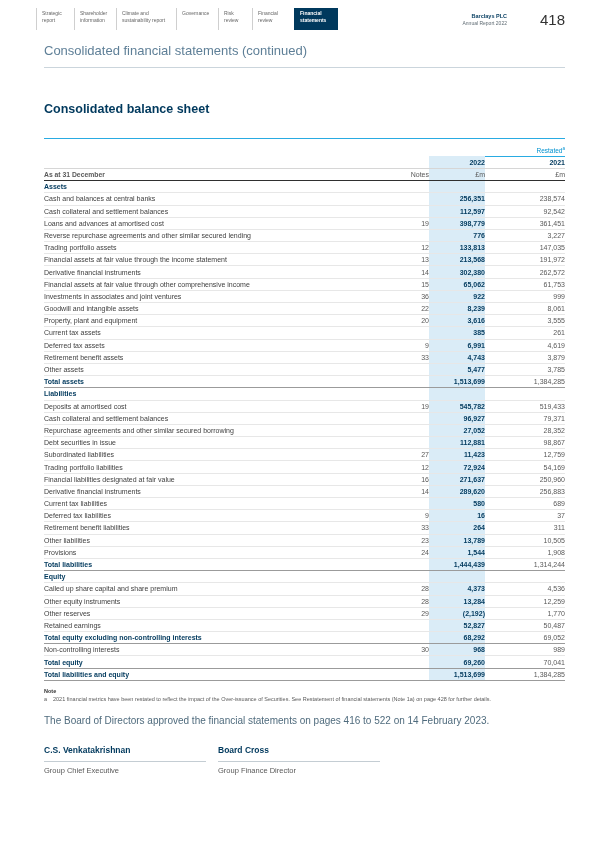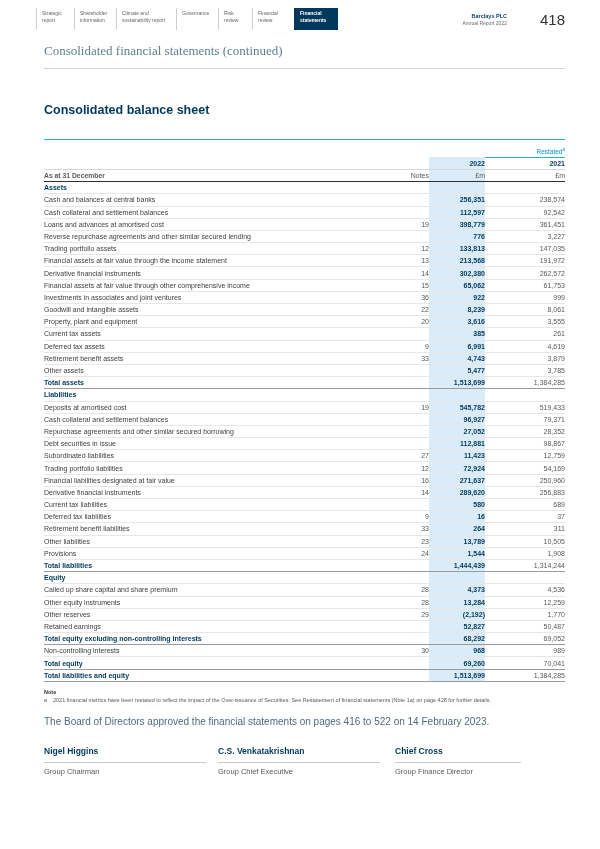--- a/index.html
+++ b/index.html
@@ -34,21 +34,20 @@
   .brand-line1 { font-size: 5.5px; font-weight: bold; color: #00395D; }
   .brand-line2 { font-size: 5px; color: #5f6b73; margin-top: 1px; }
   .page-num { font-size: 15px; color: #333; margin-left: 9px; }
 
   
   .section-title {
     margin: 13px 35px 0 44px;
     font-size: 13px; font-weight: 400; color: #5E7F97;
     padding-bottom: 9px;
     border-bottom: 1px solid #CBD5DC;
-    font-family: Liberation Serif, serif;
   }
   .sheet-title {
     margin: 34px 35px 0 44px;
     font-size: 12.5px; font-weight: bold; color: #00395D;
     padding-bottom: 22px;
     border-bottom: 1.5px solid #29ABE2;
   }
 
   
   .bs-table {
@@ -400,27 +399,22 @@
 <div class="note-heading">Note</div>
 <div class="note-line">
   <span class="note-marker">a</span>
   <span class="note-text">2021 financial metrics have been restated to reflect the impact of the Over-issuance of Securities. See Restatement of financial statements (Note 1a) on page 428 for further details.</span>
 </div>
 
 <div class="approval">The Board of Directors approved the financial statements on pages 416 to 522 on 14 February 2023.</div>
 
 <div class="signatures">
   <div class="sig">
-    <div class="sig-name">Nigel Higgins</div>
-    <div class="sig-rule"></div>
-    <div class="sig-title">Group Chairman</div>
-  </div>
-  <div class="sig">
     <div class="sig-name">C.S. Venkatakrishnan</div>
     <div class="sig-rule"></div>
     <div class="sig-title">Group Chief Executive</div>
   </div>
   <div class="sig">
-    <div class="sig-name">Chief Cross</div>
+    <div class="sig-name">Board Cross</div>
     <div class="sig-rule"></div>
     <div class="sig-title">Group Finance Director</div>
   </div>
 </div>
 
 </body></html>

